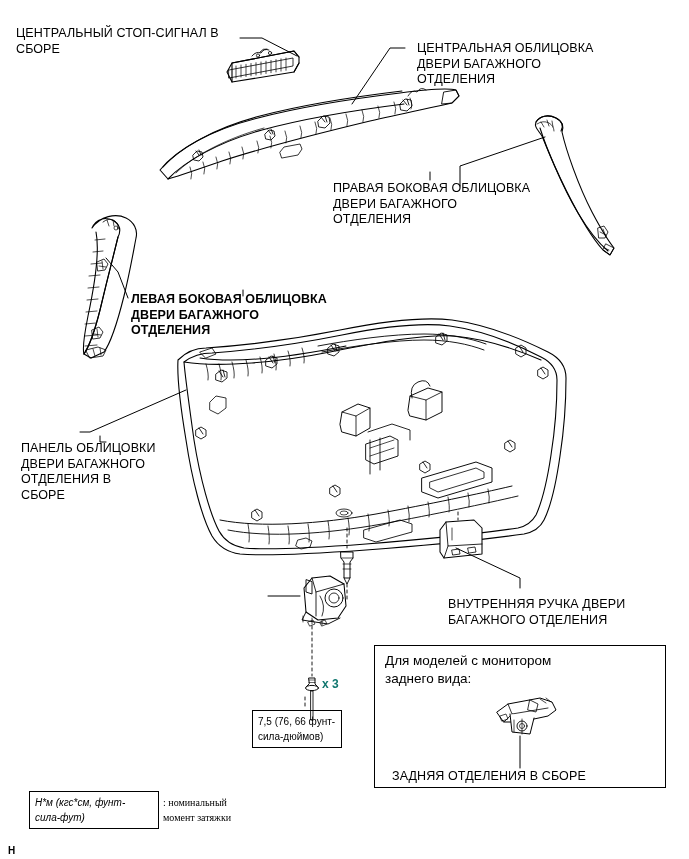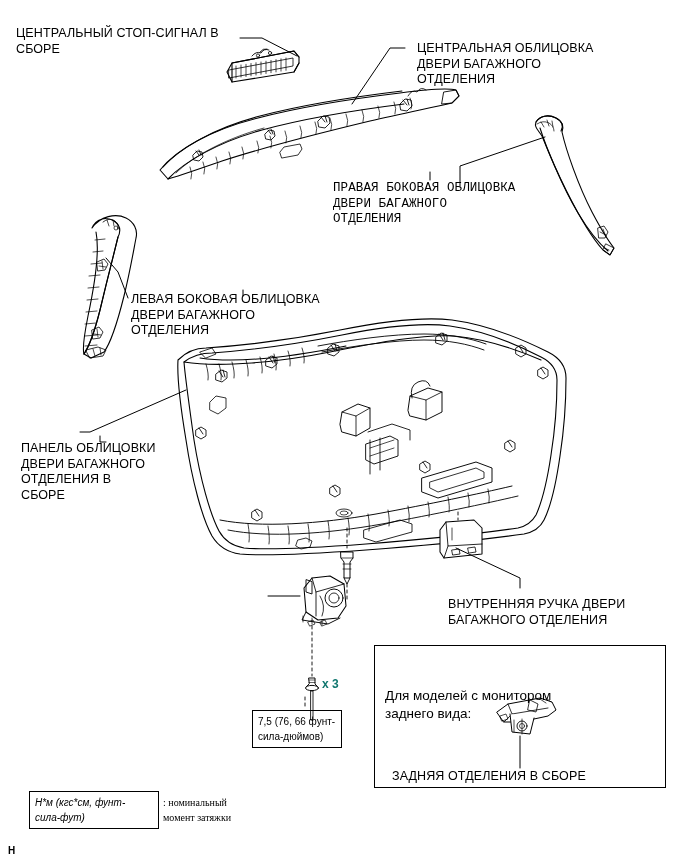--- a/index.html
+++ b/index.html
@@ -38,21 +38,20 @@
     color: #000;
     white-space: pre;
   }
   .note-title {
     position: absolute;
     font-family: "Liberation Sans", sans-serif;
     font-size: 13.5px;
     line-height: 18px;
     color: #000;
     white-space: pre;
-    margin-top: 35px;
   }
   .corner-mark {
     position: absolute;
     font-family: "Liberation Sans", sans-serif;
     font-size: 10px;
     font-weight: bold;
     color: #000;
   }
   .xmark {
     position: absolute;
@@ -371,25 +370,25 @@
     </g>
   </svg>
 
   <div class="lbl" style="left:16px; top:26px; width:250px;">ЦЕНТРАЛЬНЫЙ СТОП-СИГНАЛ В
 СБОРЕ</div>
 
   <div class="lbl" style="left:417px; top:41px; width:250px;">ЦЕНТРАЛЬНАЯ ОБЛИЦОВКА
 ДВЕРИ БАГАЖНОГО
 ОТДЕЛЕНИЯ</div>
 
-  <div class="lbl" style="left:333px; top:181px; width:260px;font-family:Liberation Mono, monospace;">ПРАВАЯ БОКОВАЯ ОБЛИЦОВКА
+  <div class="lbl" style="left:333px; top:181px; width:260px;">ПРАВАЯ БОКОВАЯ ОБЛИЦОВКА
 ДВЕРИ БАГАЖНОГО
 ОТДЕЛЕНИЯ</div>
 
-  <div class="lbl" style="left:131px; top:292px; width:260px;">ЛЕВАЯ БОКОВАЯ ОБЛИЦОВКА
+  <div class="lbl" style="left:131px; top:292px; width:260px;font-weight:bold;">ЛЕВАЯ БОКОВАЯ ОБЛИЦОВКА
 ДВЕРИ БАГАЖНОГО
 ОТДЕЛЕНИЯ</div>
 
   <div class="lbl" style="left:21px; top:441px; width:220px;">ПАНЕЛЬ ОБЛИЦОВКИ
 ДВЕРИ БАГАЖНОГО
 ОТДЕЛЕНИЯ В
 СБОРЕ</div>
 
 
   <div class="lbl" style="left:448px; top:597px; width:240px;">ВНУТРЕННЯЯ РУЧКА ДВЕРИ

